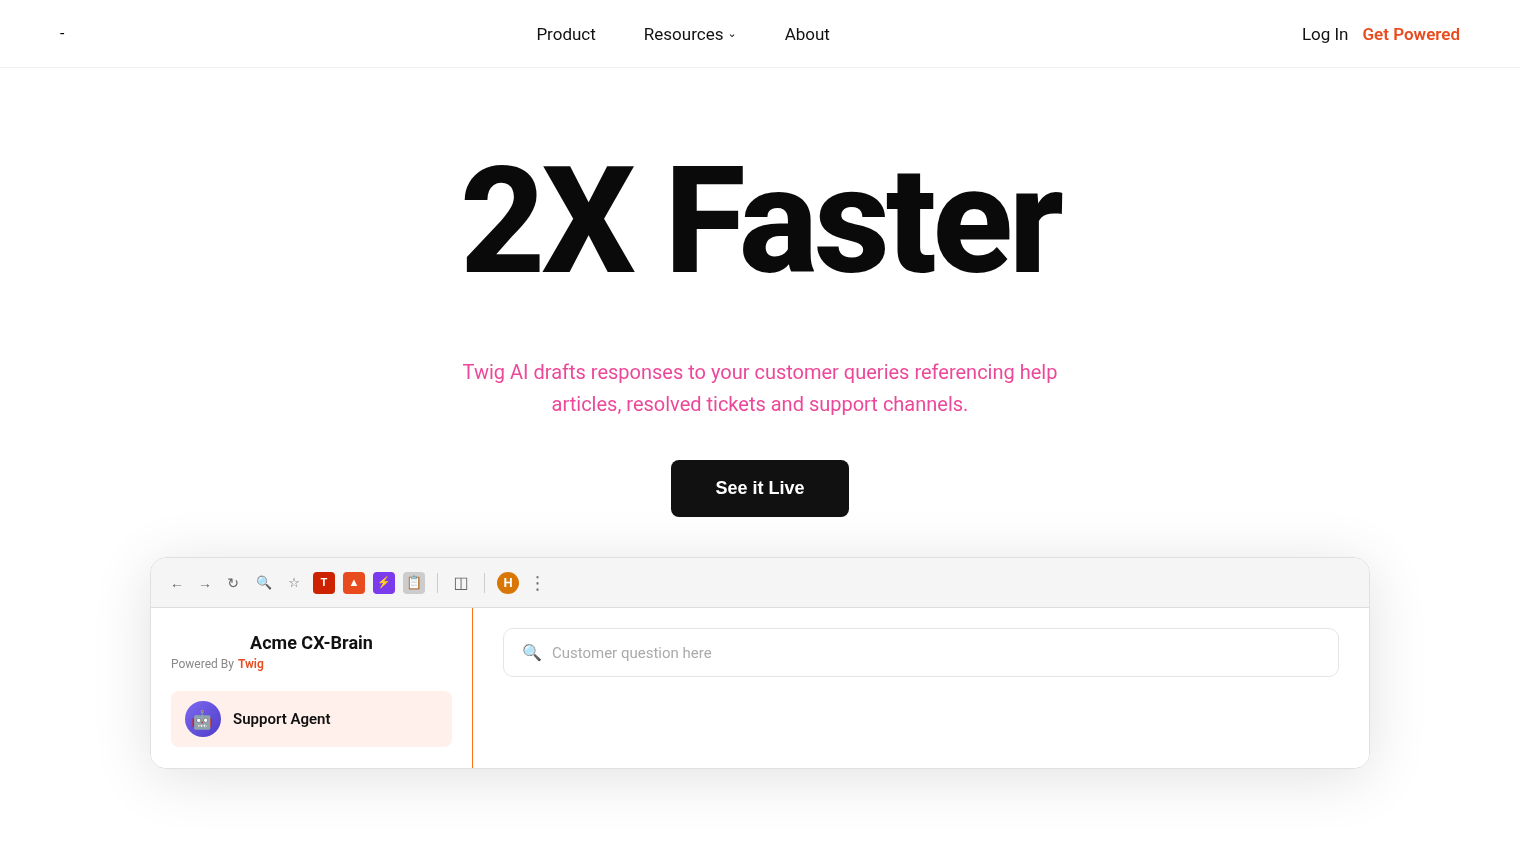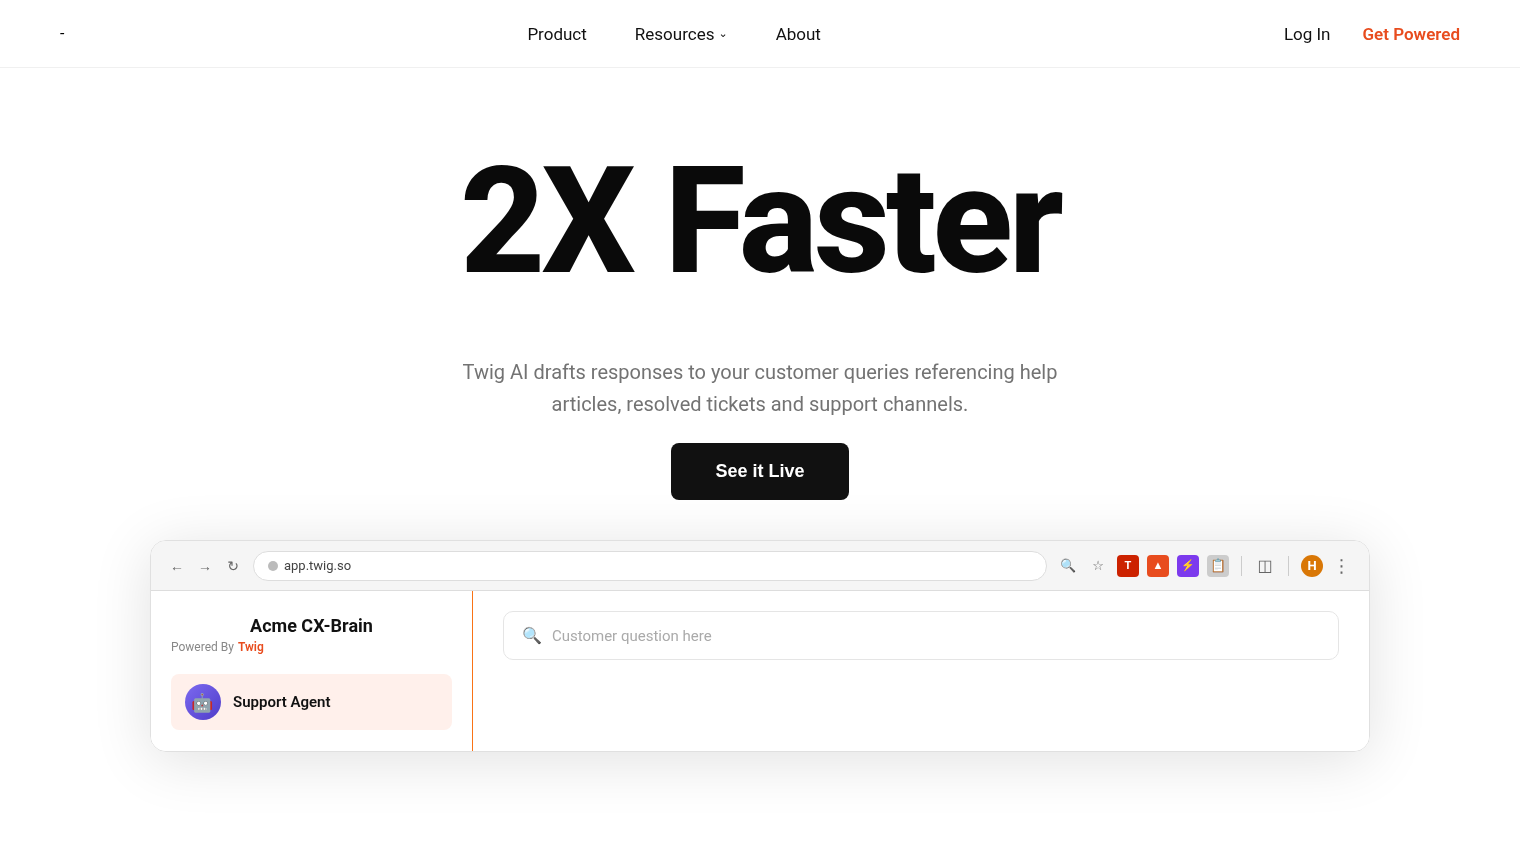--- a/index.html
+++ b/index.html
@@ -47,21 +47,21 @@
     }
 
     .chevron-down {
       font-size: 11px;
       color: #111;
     }
 
     .nav-right {
       display: flex;
       align-items: center;
-      gap: 32px;
+      gap: 14px;
     }
 
     .nav-login {
       font-size: 17px;
       color: #111;
       cursor: pointer;
       font-weight: 450;
     }
 
     .nav-cta {
@@ -81,24 +81,24 @@
       font-size: 148px;
       font-weight: 800;
       color: #0a0a0a;
       line-height: 1.0;
       letter-spacing: -4px;
       margin-bottom: 60px;
     }
 
     .hero-subtitle {
       font-size: 20px;
-      color: #737373;
+      color: #ec4899;
       line-height: 1.6;
       max-width: 640px;
-      margin: 0 auto 23px;
+      margin: 0 auto 40px;
       font-weight: 400;
     }
 
     .hero-cta-btn {
       display: inline-block;
       background: #111;
       color: #fff;
       font-size: 18px;
       font-weight: 700;
       padding: 18px 44px;
@@ -348,24 +348,20 @@
   
   <div class="browser-container">
 
     <div class="browser-bar">
       <div class="browser-nav-icons">
         <div class="browser-nav-btn">←</div>
         <div class="browser-nav-btn">→</div>
         <div class="browser-nav-btn">↻</div>
       </div>
 
-      <div class="browser-address-bar">
-        <div class="browser-address-dot"></div>
-        <span>app.twig.so</span>
-      </div>
 
       <div class="browser-right-icons">
         <div class="browser-icon" style="color:#666;">🔍</div>
         <div class="browser-icon" style="color:#666;">☆</div>
         <div class="browser-icon browser-icon-red">T</div>
         <div class="browser-icon browser-icon-orange">▲</div>
         <div class="browser-icon browser-icon-purple">⚡</div>
         <div class="browser-icon browser-icon-gray">📋</div>
         <div class="browser-divider"></div>
         <div class="browser-icon" style="color:#666; font-size:16px;">◫</div>

